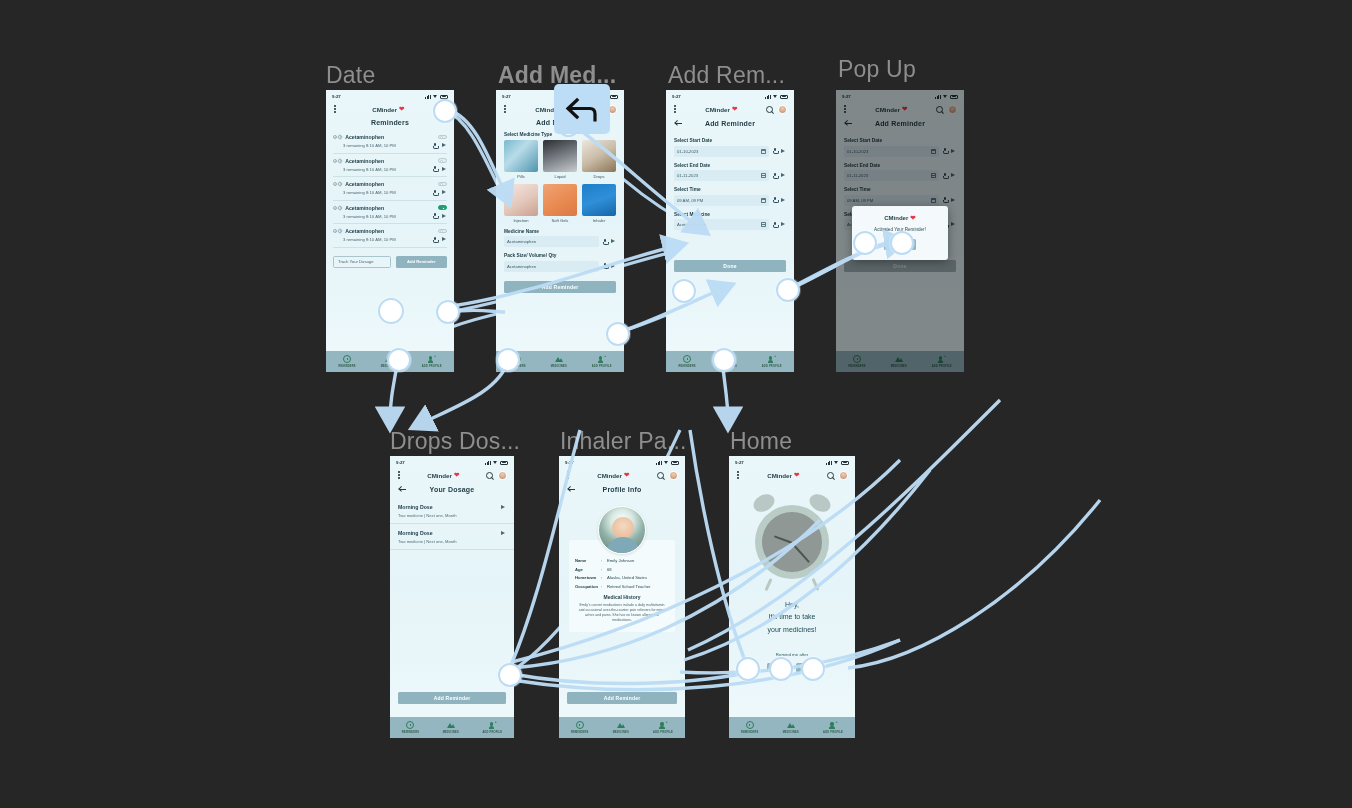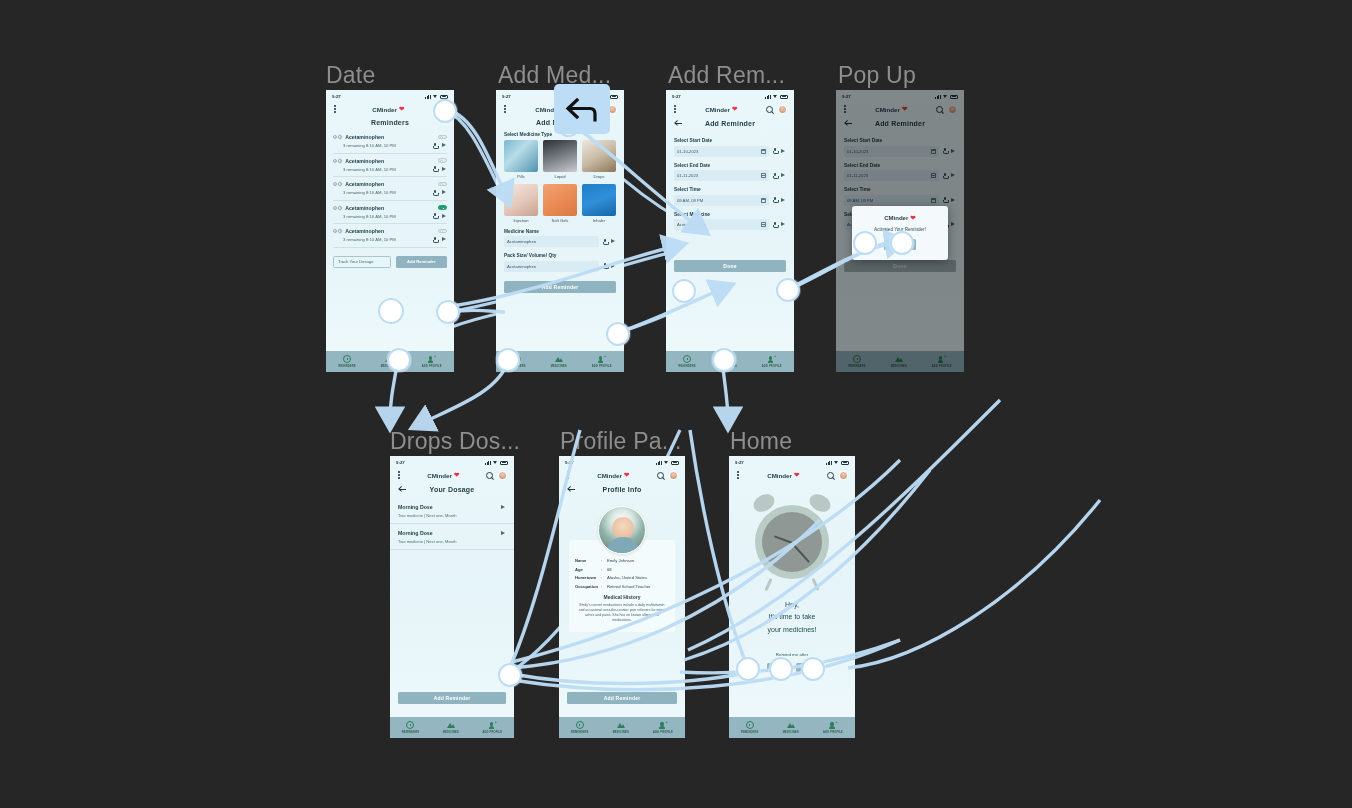--- a/index.html
+++ b/index.html
@@ -379,21 +379,21 @@
       </div>
       <div class="navitem">
         <span class="nav-ico ic-addp">
             <i class="plusbadge">+</i>
           </span>
         <span class="navlabel">ADD PROFILE</span>
       </div>
     </div>
   </div>
 
-  <div class="frame-label" style="left:498px;top:62px;">Add Med...</div>
+  <div class="frame-label" style="left:498px;top:62px;font-weight:bold;">Add Med...</div>
   <div class="phone" id="f-addmed" style="left:496px;top:90px;width:128px;height:282px;z-index:10;">
     <div class="statusbar">
       <span>9:27</span>
       <span class="sb-right">
         <span class="sig">
             <i></i>
             <i></i>
             <i></i>
             <i></i>
           </span>
@@ -559,21 +559,21 @@
       </div>
       <div class="navitem">
         <span class="nav-ico ic-addp">
             <i class="plusbadge">+</i>
           </span>
         <span class="navlabel">ADD PROFILE</span>
       </div>
     </div>
   </div>
 
-  <div class="frame-label" style="left:838px;top:62px;text-align:center;">Pop Up</div>
+  <div class="frame-label" style="left:838px;top:56px;text-align:center;">Pop Up</div>
   <div class="phone dim" id="f-popup" style="left:836px;top:90px;width:128px;height:282px;z-index:10;">
     <div class="statusbar">
       <span>9:27</span>
       <span class="sb-right">
         <span class="sig">
             <i></i>
             <i></i>
             <i></i>
             <i></i>
           </span>
@@ -726,21 +726,21 @@
       </div>
       <div class="navitem">
         <span class="nav-ico ic-addp">
             <i class="plusbadge">+</i>
           </span>
         <span class="navlabel">ADD PROFILE</span>
       </div>
     </div>
   </div>
 
-  <div class="frame-label" style="left:560px;top:428px;">Profile Pa...</div>
+  <div class="frame-label" style="left:560px;top:428px;">Inhaler Pa...</div>
   <div class="phone" id="f-profile" style="left:559px;top:456px;width:126px;height:282px;z-index:10;">
     <div class="statusbar">
       <span>9:27</span>
       <span class="sb-right">
         <span class="sig">
             <i></i>
             <i></i>
             <i></i>
             <i></i>
           </span>

